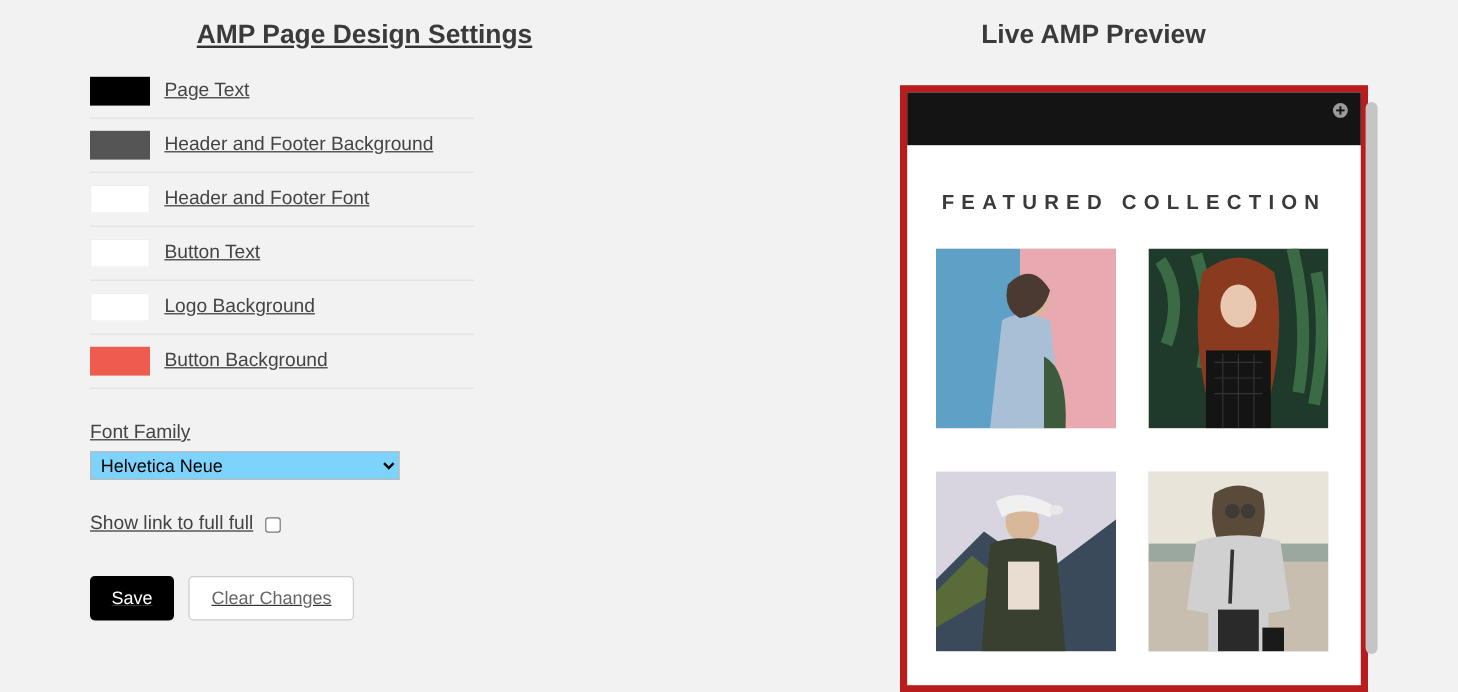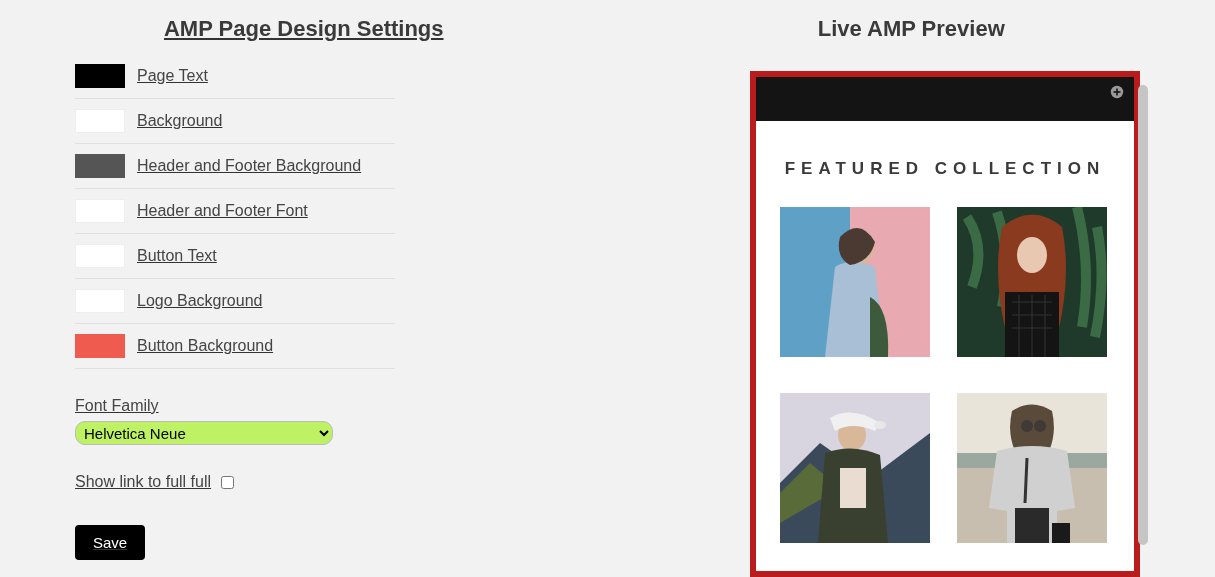--- a/index.html
+++ b/index.html
@@ -64,22 +64,22 @@
     color: #444;
     display: block;
     margin-bottom: 6px;
   }
   .font-select {
     width: 258px;
     height: 24px;
     font-size: 15px;
     padding: 0 4px;
     border: 1px solid #bbb;
-    border-radius: 10px;
-    background: #bef264;
+    border-radius: 0;
+    background: #7dd3fc;
   }
   .checkbox-section {
     margin-left: 75px;
     margin-top: 28px;
     display: flex;
     align-items: center;
   }
   .checkbox-label {
     font-size: 16px;
     color: #444;
@@ -168,24 +168,20 @@
 <div class="container">
   <div class="left-panel">
     <h2 class="panel-title">AMP Page Design Settings</h2>
 
     <div class="settings-list">
       <div class="setting-row">
         <div class="swatch" style="background:#000000"></div>
         <span class="setting-label">Page Text</span>
       </div>
       <div class="setting-row">
-        <div class="swatch" style="background:#ffffff;border:1px solid #eee"></div>
-        <span class="setting-label">Background</span>
-      </div>
-      <div class="setting-row">
         <div class="swatch" style="background:#555555"></div>
         <span class="setting-label">Header and Footer Background</span>
       </div>
       <div class="setting-row">
         <div class="swatch" style="background:#ffffff;border:1px solid #eee"></div>
         <span class="setting-label">Header and Footer Font</span>
       </div>
       <div class="setting-row">
         <div class="swatch" style="background:#ffffff;border:1px solid #eee"></div>
         <span class="setting-label">Button Text</span>
@@ -207,20 +203,21 @@
       </select>
     </div>
 
     <div class="checkbox-section">
       <span class="checkbox-label">Show link to full full</span>
       <input type="checkbox" style="">
     </div>
 
     <div class="button-section">
       <button class="btn btn-primary">Save</button>
+      <button class="btn btn-secondary">Clear Changes</button>
     </div>
   </div>
 
   <div class="right-panel">
     <h2 class="panel-title">Live AMP Preview</h2>
   </div>
 </div>
 
 <div class="preview-outer">
   <div class="preview-topbar">

